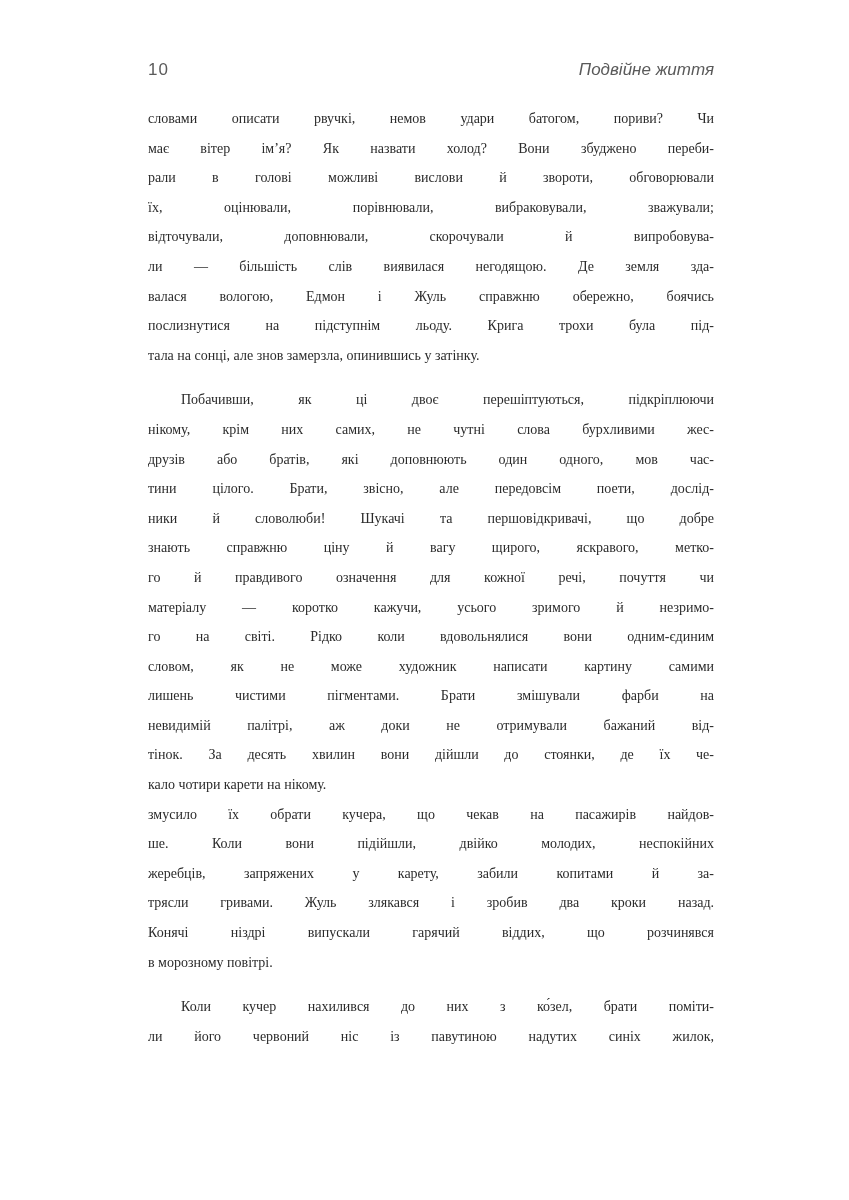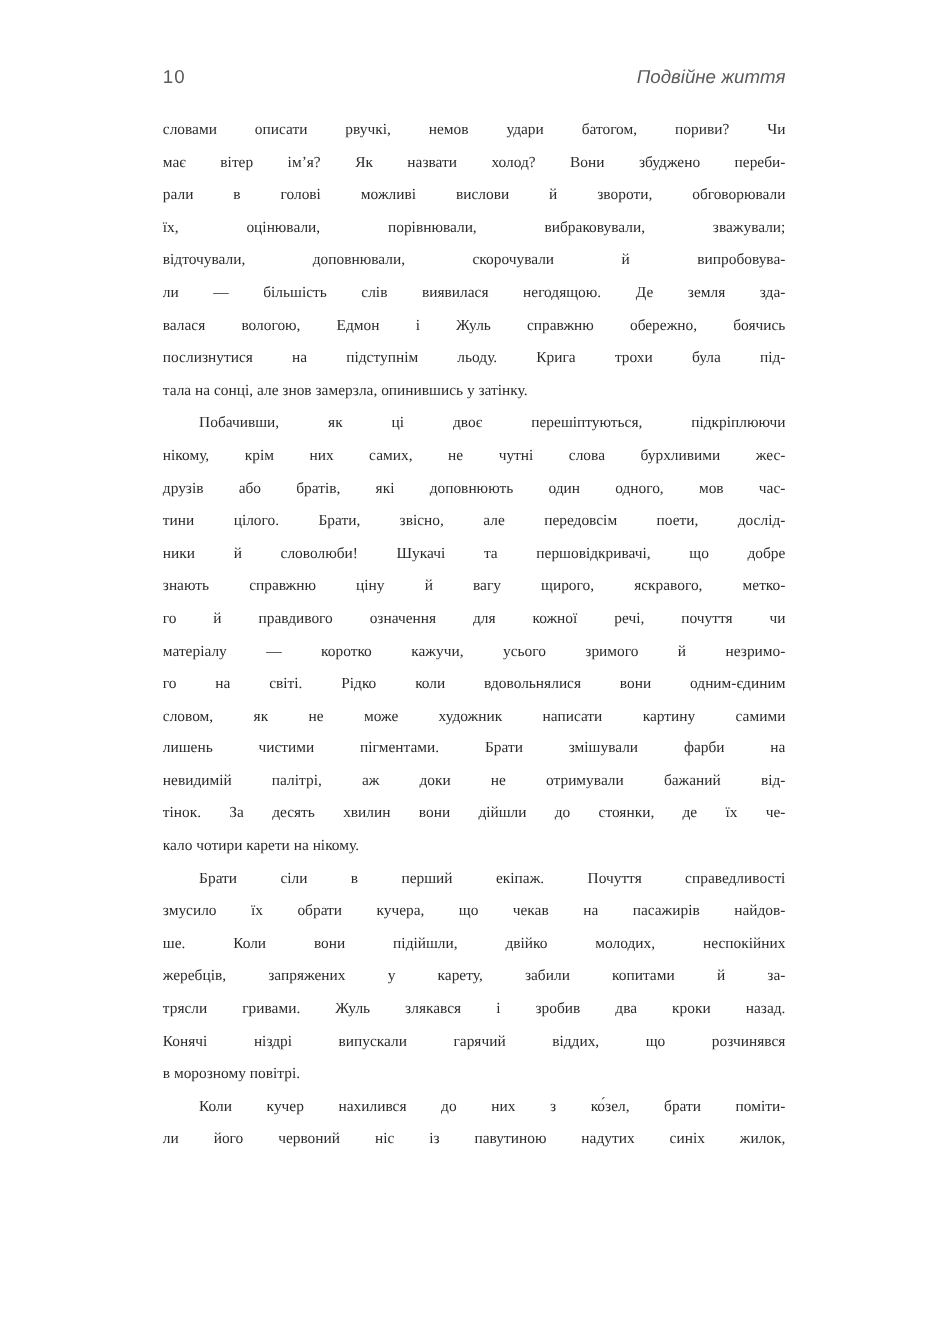--- a/index.html
+++ b/index.html
@@ -47,20 +47,21 @@
   .line{
     text-align:justify;
     text-align-last:justify;
     white-space:normal;
   }
   .line.para-end{
     text-align-last:left;
   }
   .line.indent{
     text-indent:33px;
+    margin-top:15px;
   }
 </style>
 </head>
 <body>
 
 <div class="page">
   <header class="running-head">
     <span class="page-num">10</span>
     <span class="running-title">Подвійне життя</span>
   </header>
@@ -81,21 +82,20 @@
       <div class="line">ники й словолюби! Шукачі та першовідкривачі, що добре</div>
       <div class="line">знають справжню ціну й вагу щирого, яскравого, метко-</div>
       <div class="line">го й правдивого означення для кожної речі, почуття чи</div>
       <div class="line">матеріалу — коротко кажучи, усього зримого й незримо-</div>
       <div class="line">го на світі. Рідко коли вдовольнялися вони одним-єдиним</div>
       <div class="line">словом, як не може художник написати картину самими</div>
       <div class="line">лишень чистими пігментами. Брати змішували фарби на</div>
       <div class="line">невидимій палітрі, аж доки не отримували бажаний від-</div>
       <div class="line">тінок. За десять хвилин вони дійшли до стоянки, де їх че-</div>
       <div class="line para-end">кало чотири карети на нікому.</div>
-      <div class="line indent">Брати сіли в перший екіпаж. Почуття справедливості</div>
       <div class="line">змусило їх обрати кучера, що чекав на пасажирів найдов-</div>
       <div class="line">ше. Коли вони підійшли, двійко молодих, неспокійних</div>
       <div class="line">жеребців, запряжених у карету, забили копитами й за-</div>
       <div class="line">трясли гривами. Жуль злякався і зробив два кроки назад.</div>
       <div class="line">Конячі ніздрі випускали гарячий віддих, що розчинявся</div>
       <div class="line para-end">в морозному повітрі.</div>
       <div class="line indent">Коли кучер нахилився до них з ко́зел, брати поміти-</div>
       <div class="line">ли його червоний ніс із павутиною надутих синіх жилок,</div>
     </main>
 </div>

